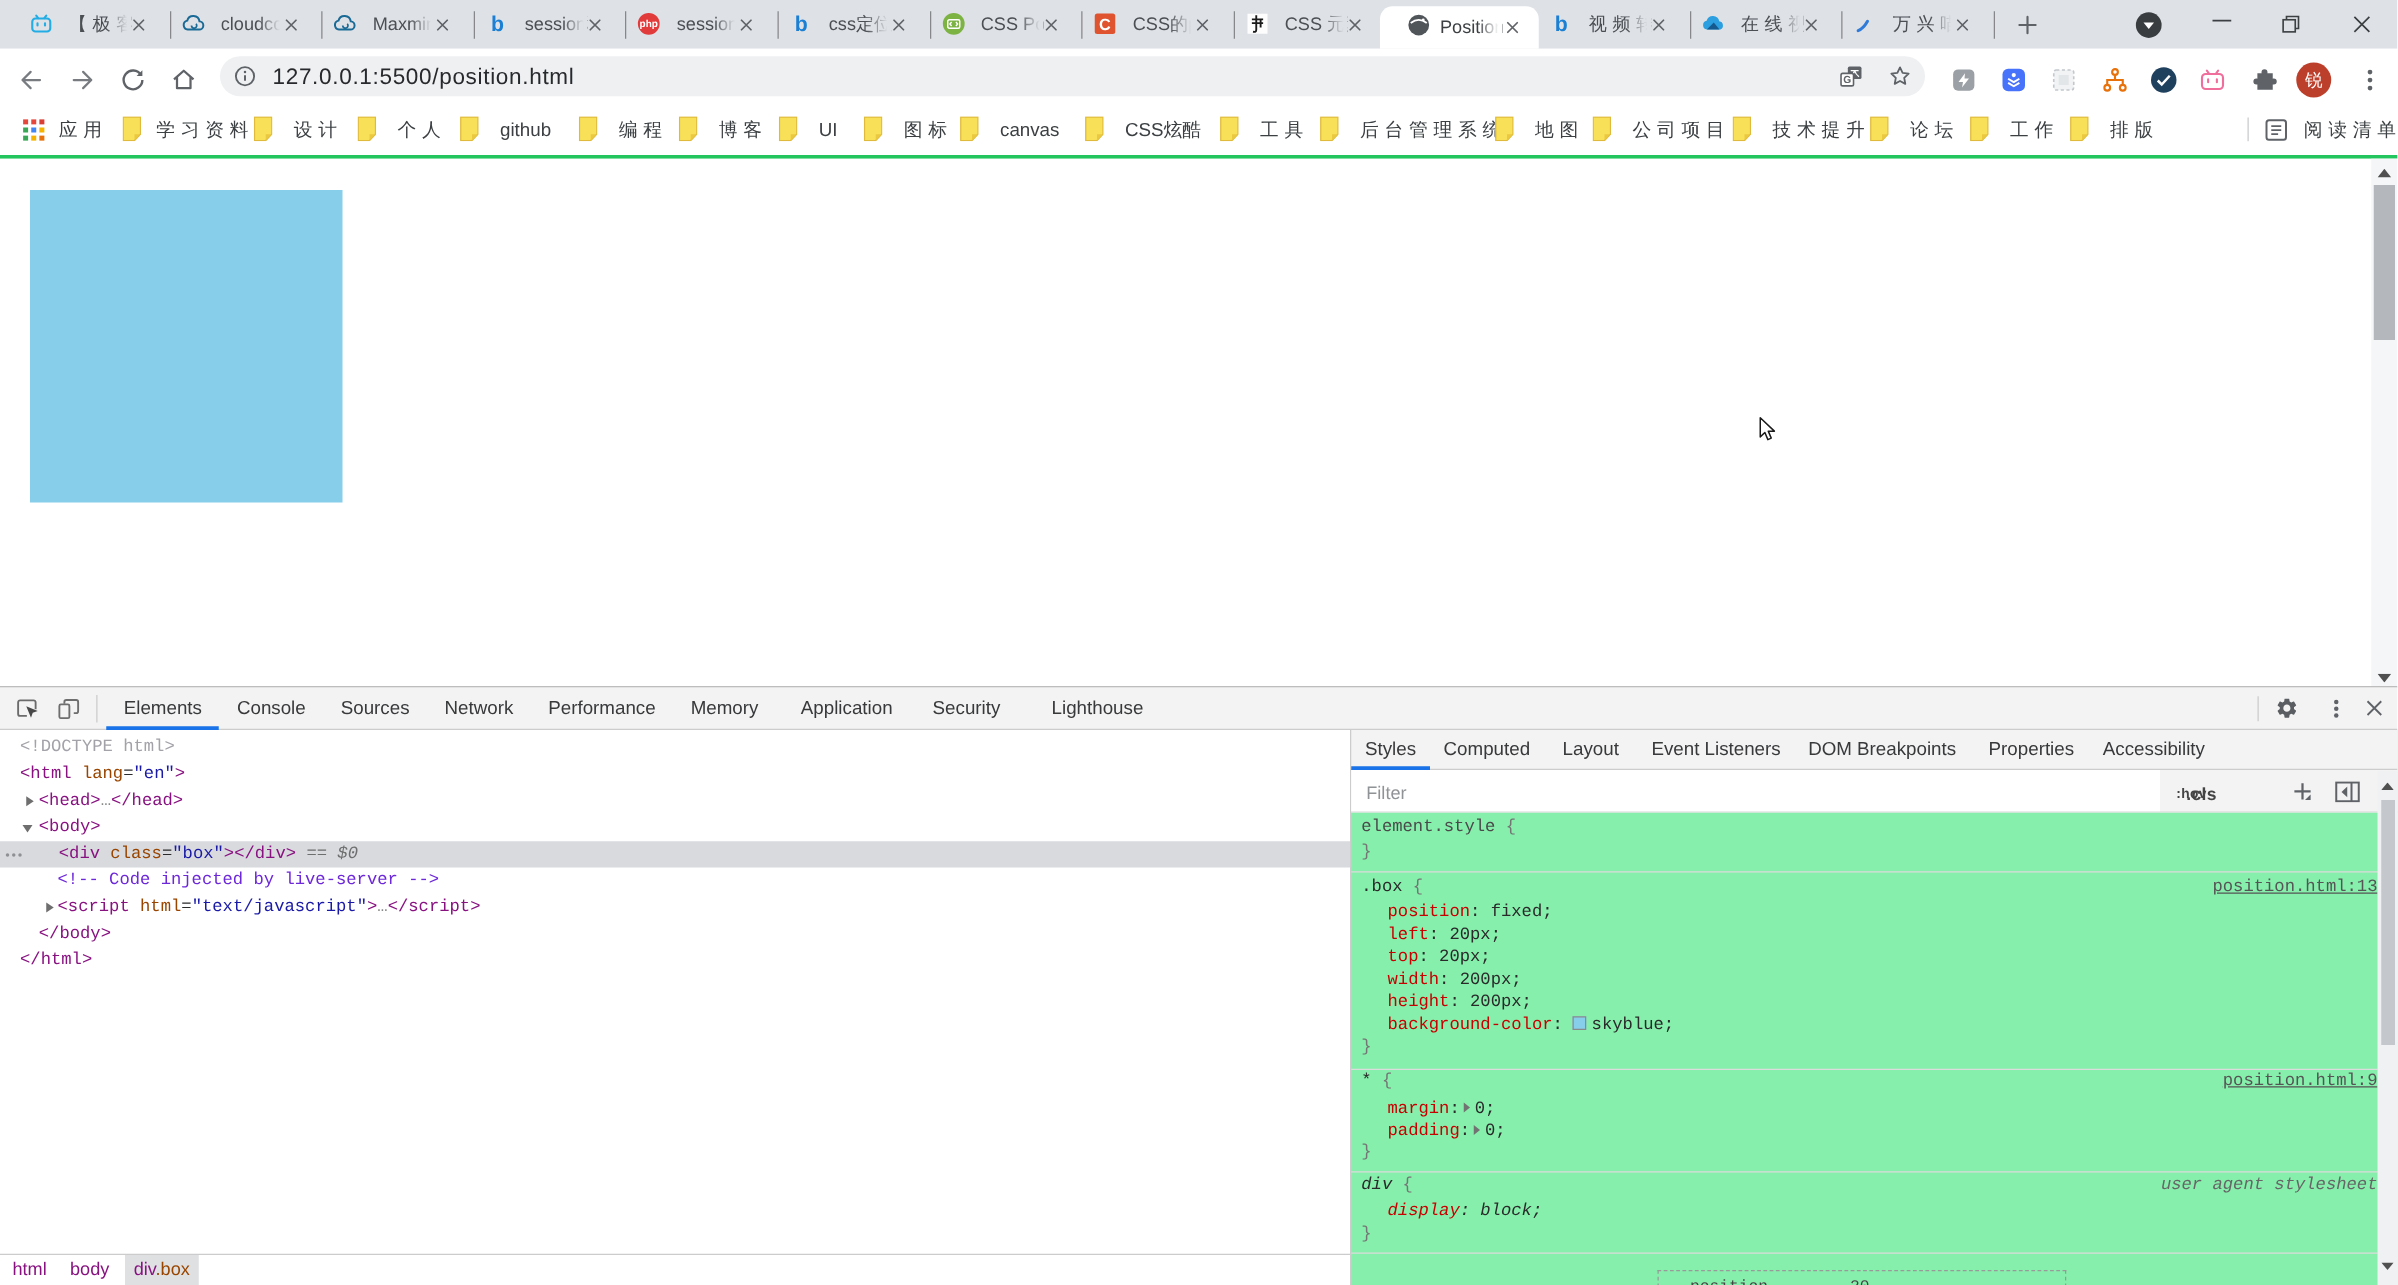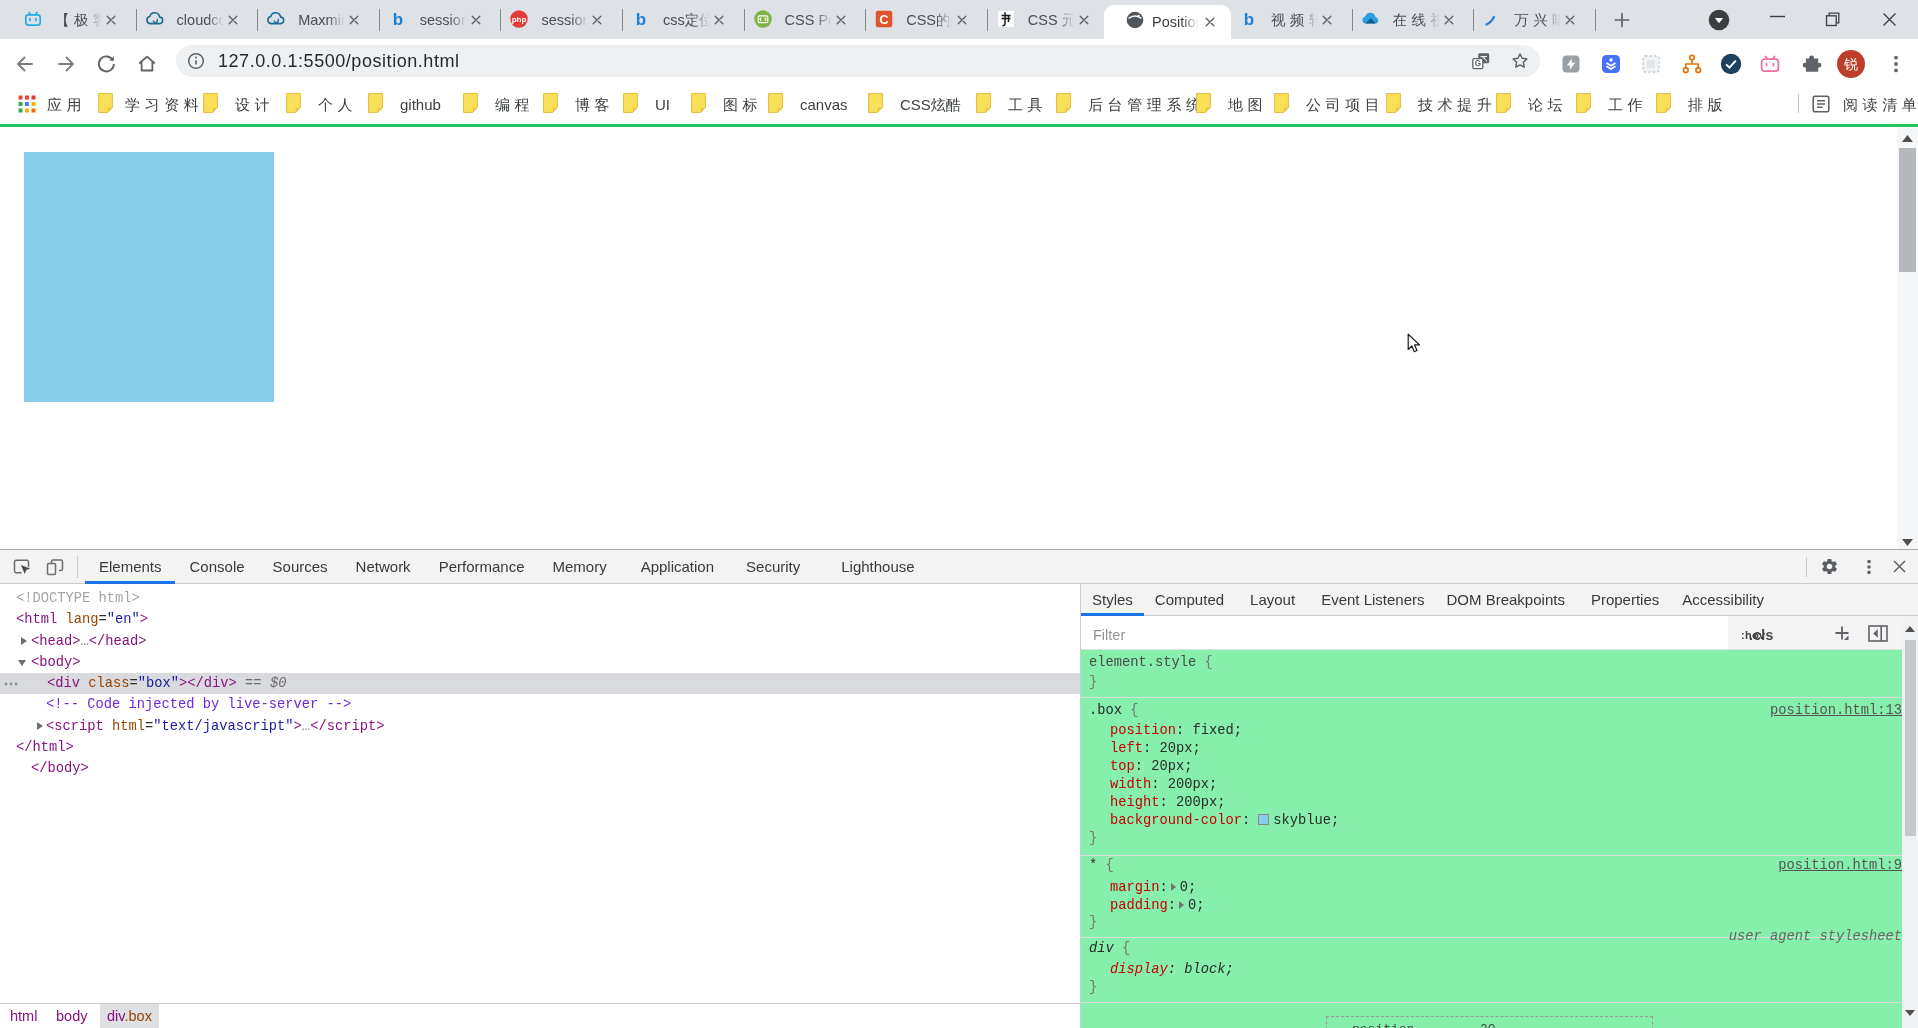--- a/index.html
+++ b/index.html
@@ -442,22 +442,22 @@
   <div class="erow" style="padding-left:31px"><i class="tri-d" style="left:18px;top:8px"></i><span class="tg">&lt;body&gt;</span></div>
   <div class="erow" style="padding-left:47px;background:#d8dade"><svg class="a" style="left:4px;top:9px" width="14" height="4" viewBox="0 0 14 4">
           <g fill="#8e9094">
             <circle cx="2" cy="2" r="1.4"></circle>
             <circle cx="7" cy="2" r="1.4"></circle>
             <circle cx="12" cy="2" r="1.4"></circle>
           </g>
         </svg><span class="tg">&lt;div</span> <span class="an">class</span>=<span class="av">"box"</span><span class="tg">&gt;&lt;/div&gt;</span> <span style="color:#6e6e6e">== <i>$0</i></span></div>
   <div class="erow" style="padding-left:46px"><span style="color:#6d28d9">&lt;!-- Code injected by live-server --&gt;</span></div>
   <div class="erow" style="padding-left:46px"><i class="tri-r" style="left:37px;top:6px"></i><span class="tg">&lt;script</span> <span class="an">html</span>=<span class="av">"text/javascript"</span><span class="tg">&gt;</span><span class="pu">…</span><span class="tg">&lt;/script&gt;</span></div>
+  <div class="erow" style="padding-left:31px"><span class="tg">&lt;/body&gt;</span></div>
   <div class="erow" style="padding-left:16px"><span class="tg">&lt;/html&gt;</span></div>
-  <div class="erow" style="padding-left:31px"><span class="tg">&lt;/body&gt;</span></div>
 </div>
 <div class="a" style="left:0;top:453px;width:1080px;height:26px;border-top:1px solid #ccc;background:#fff;font-size:14.5px">
   <div class="a" style="left:10px;top:0;height:25px;line-height:25px;color:#881280">html</div>
   <div class="a" style="left:56px;top:0;height:25px;line-height:25px;color:#881280">body</div>
   <div class="a" style="left:100px;top:0;height:25px;line-height:25px;background:#dee0e2;padding:0 7px"><span style="color:#881280">div</span><span style="color:#994500">.box</span></div>
 </div>
 <div class="a" style="left:1080px;top:34px;width:838px;height:445px;border-left:1px solid #ccc;background:#86efac">
   <div class="a" style="left:0;top:0;width:837px;height:32px;background:#f3f3f3;border-bottom:1px solid #ccc">
     <div class="a" style="left:0;top:0;display:flex">
           <div class="stab">Styles</div>
@@ -498,21 +498,21 @@
   <div class="sline" style="left:29px;top:228px"><span class="pn">background-color</span>:<span class="sw"></span>skyblue;</div>
   <div class="sline" style="left:8px;top:245.5px"><span class="br">}</span></div>
   <div class="a" style="left:0;top:271px;width:821px;height:1px;background:#dcdcdc"></div>
   <div class="sline" style="left:8px;top:272.5px">* <span class="br">{</span></div>
   <div class="sline" style="top:272.5px;right:16px"><span class="slink">position.html:9</span></div>
   <div class="sline" style="left:29px;top:294.5px"><span class="pn">margin</span>:<i class="shr"></i>0;</div>
   <div class="sline" style="left:29px;top:312.5px"><span class="pn">padding</span>:<i class="shr"></i>0;</div>
   <div class="sline" style="left:8px;top:330px"><span class="br">}</span></div>
   <div class="a" style="left:0;top:352.5px;width:821px;height:1px;background:#dcdcdc"></div>
   <div class="sline" style="left:8px;top:356px"><i>div</i> <span class="br">{</span></div>
-  <div class="sline" style="top:344px;right:16px"><i style="color:#666">user agent stylesheet</i></div>
+  <div class="sline" style="top:356px;right:16px"><i style="color:#666">user agent stylesheet</i></div>
   <div class="sline" style="left:29px;top:377px"><i><span class="pn">display</span>: block;</i></div>
   <div class="sline" style="left:8px;top:394.5px"><span class="br">}</span></div>
   <div class="a" style="left:0;top:417.5px;width:821px;height:1px;background:#dcdcdc"></div>
   <div class="a" style="left:245px;top:432px;width:327px;height:30px;border:1px dashed #999"></div>
   <div class="a" style="left:271px;top:438px;width:200px;height:20px;font-size:13px;color:#444;font-family:'Liberation Mono',monospace">position</div>
   <div class="a" style="left:399px;top:438px;width:40px;height:20px;font-size:13px;color:#444;font-family:'Liberation Mono',monospace">20</div>
   <div class="a" style="left:821px;top:33px;width:16px;height:412px;background:#f0f1f2">
     <svg class="a" style="left:3px;top:9px" width="10" height="6" viewBox="0 0 10 6">
           <path d="M5 0l5 6H0z" fill="#505050"></path>
         </svg>

